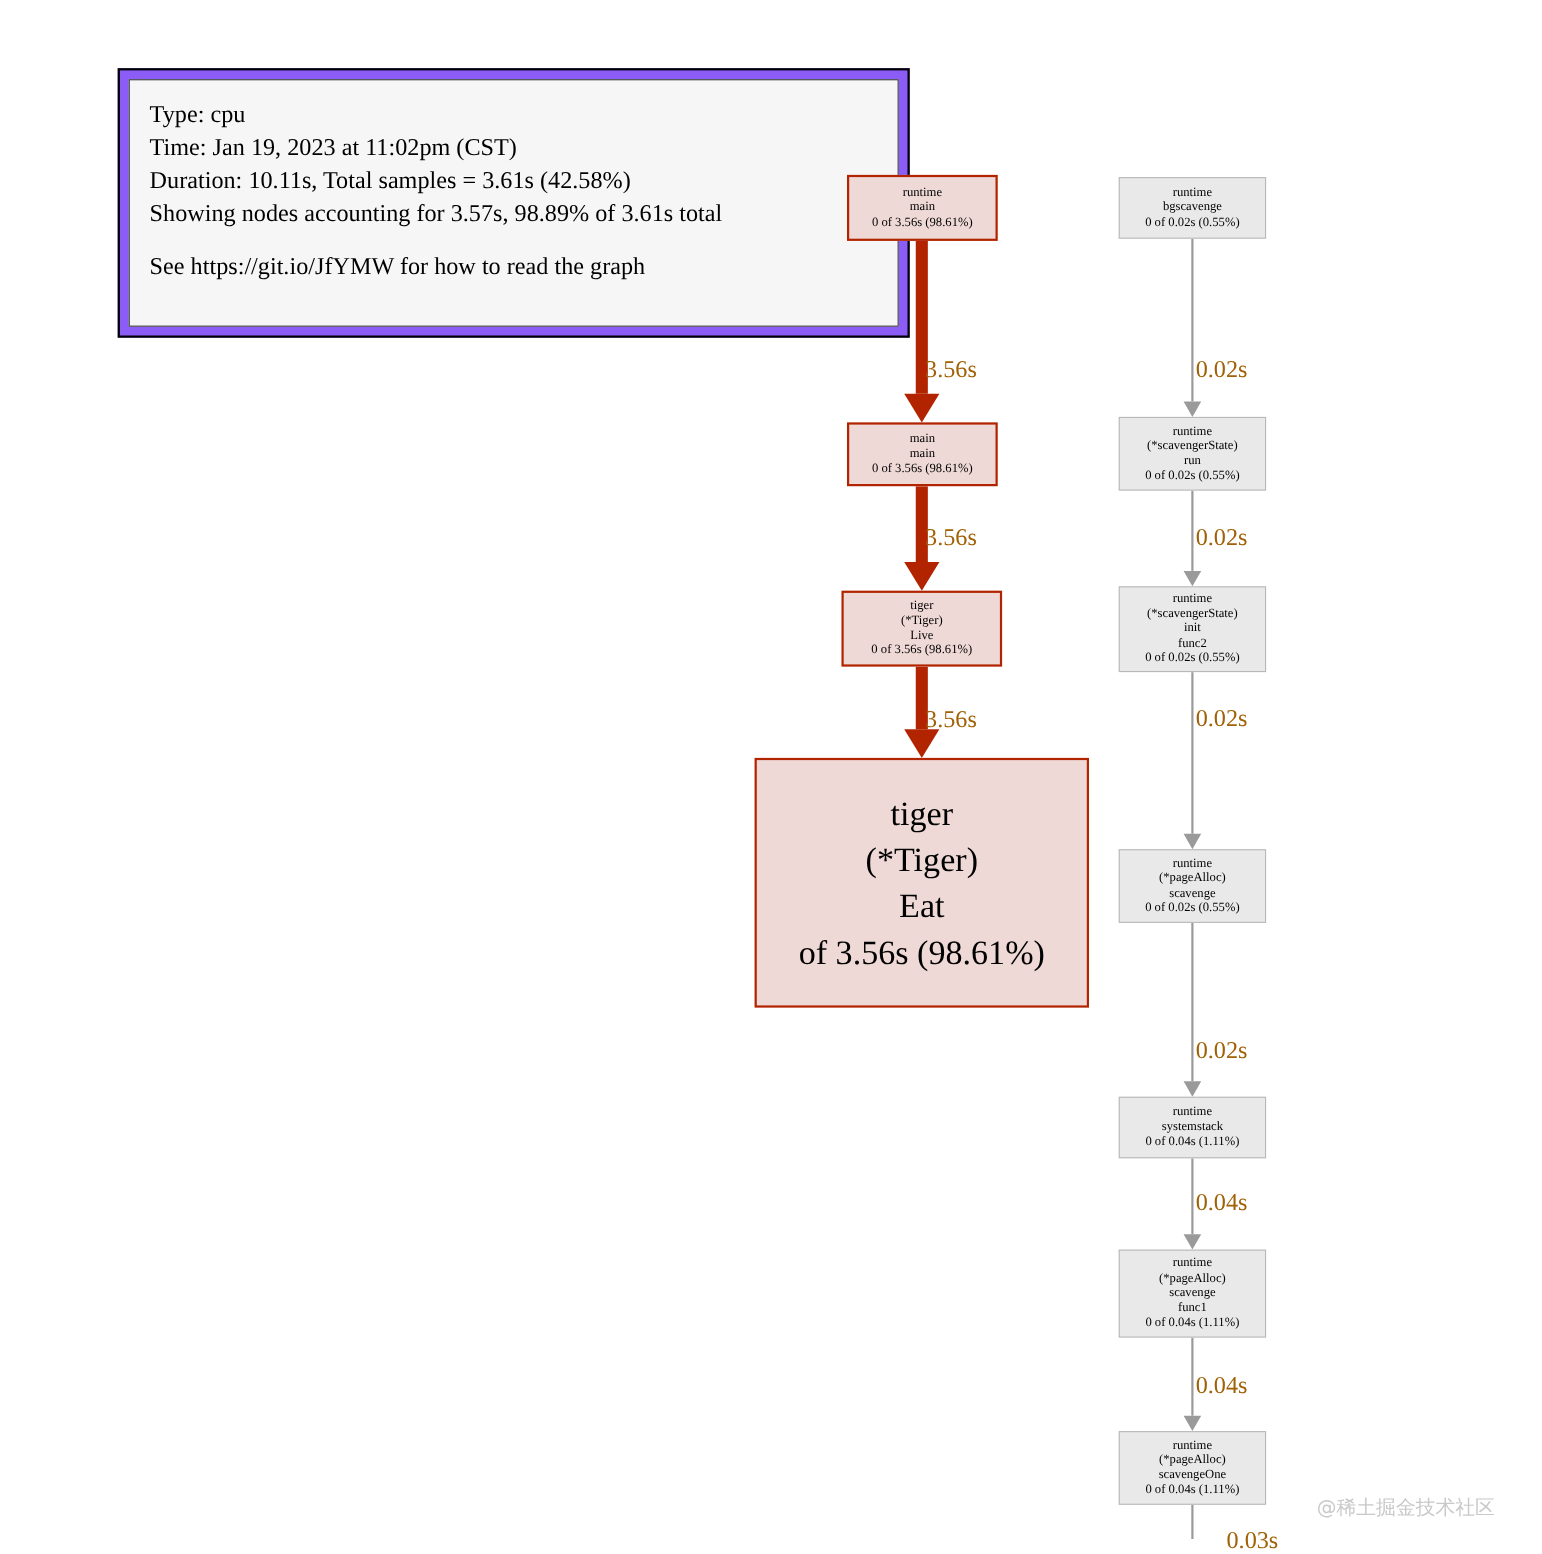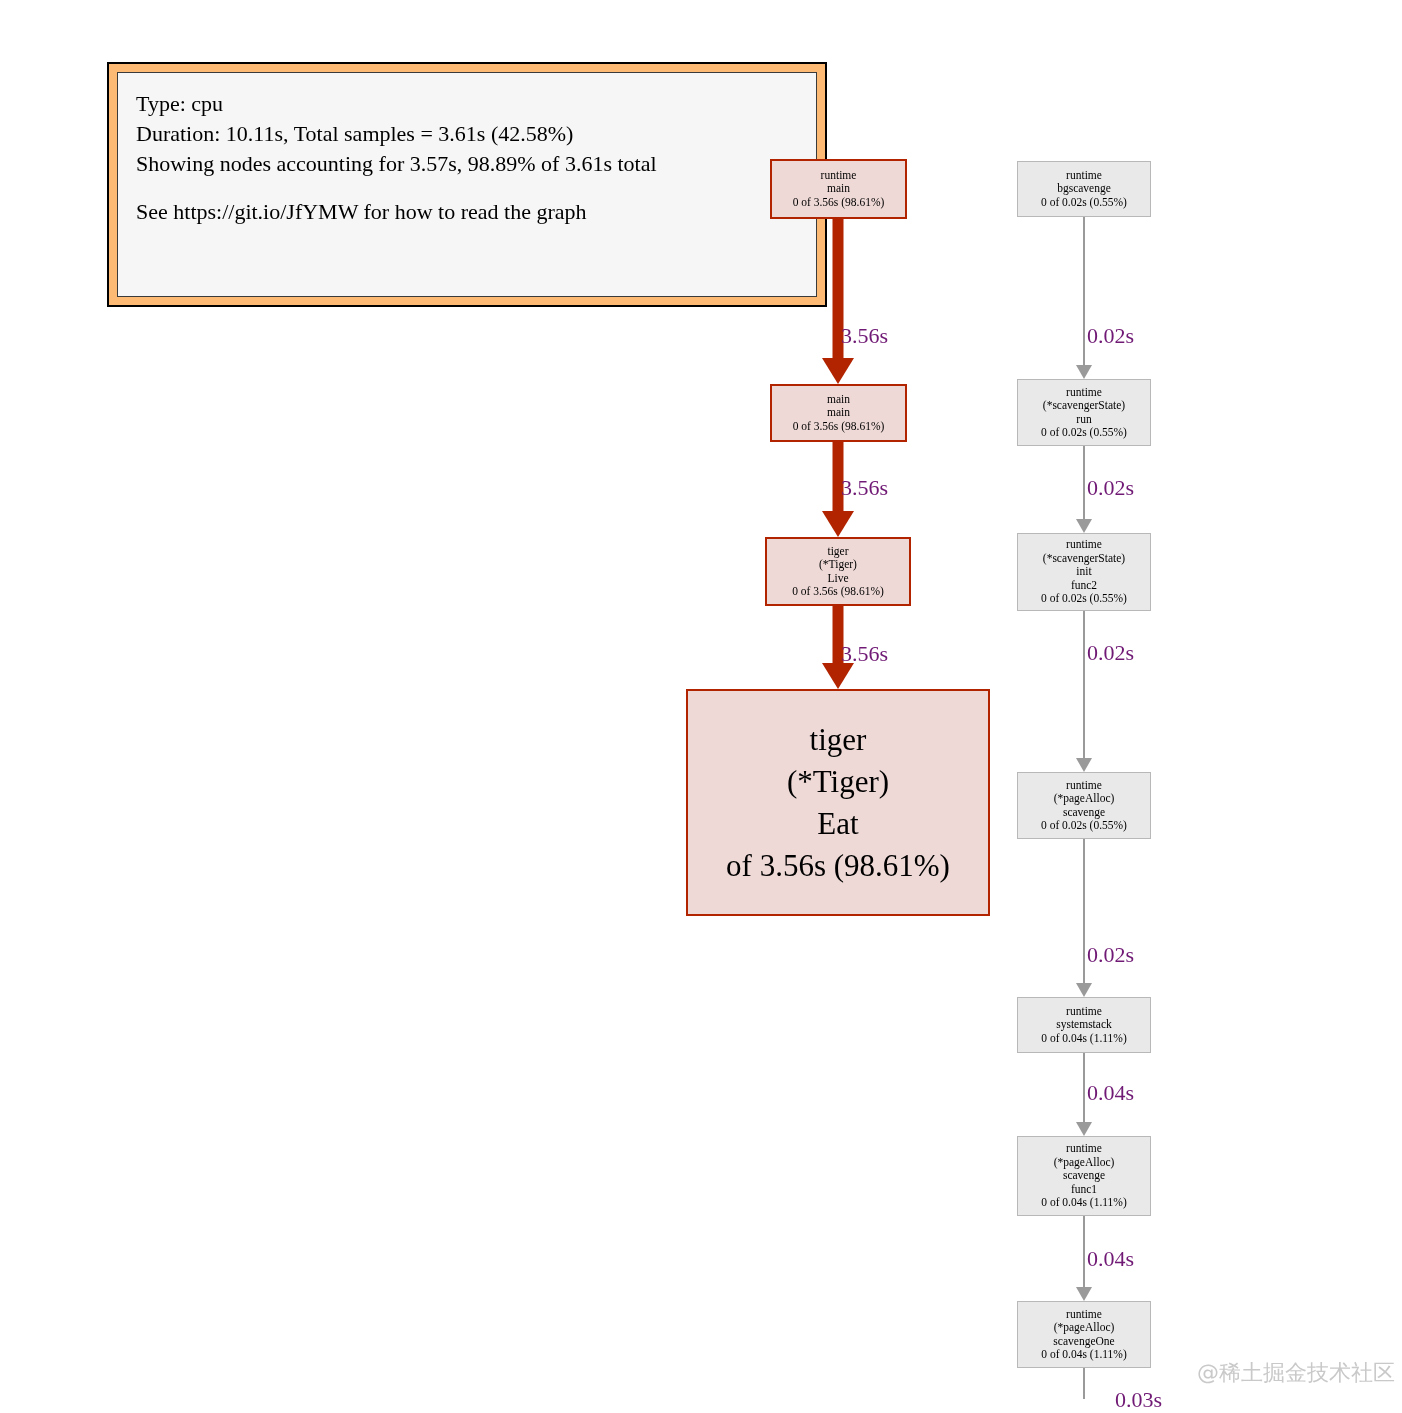--- a/index.html
+++ b/index.html
@@ -16,21 +16,21 @@
   }
 
   
   #legend-box {
     position: absolute;
     left: 107px;
     top: 62px;
     width: 720px;
     height: 245px;
     border: 2px solid #000000;
-    background: #fdba74;
+    background: #8b5cf6;
     box-sizing: border-box;
   }
   #legend-inner {
     position: absolute;
     left: 8px;
     top: 8px;
     right: 8px;
     bottom: 8px;
     border: 1px solid #3a3a3a;
     background: #f6f6f6;
@@ -83,41 +83,42 @@
   .node.small .ln.val { font-size: 11.5px; }
 
   
   .node.big .ln { font-size: 31px; line-height: 42px; }
 
   
   .edge-label {
     position: absolute;
     font-size: 22px;
     line-height: 26px;
-    color: #701a75;
+    color: #a16207;
     white-space: nowrap;
   }
 
   
   #watermark {
     position: absolute;
     left: 1197px;
     top: 1358px;
-    font-size: 22px;
+    font-size: 18px;
     color: #c9c9c9;
     font-family: "DejaVu Sans", "Liberation Sans", sans-serif;
     white-space: nowrap;
   }
 </style>
 </head>
 <body>
 
 <div id="legend-box">
   <div id="legend-inner">
     <div class="legend-line">Type: cpu</div>
+    <div class="legend-line">Time: Jan 19, 2023 at 11:02pm (CST)</div>
     <div class="legend-line">Duration: 10.11s, Total samples = 3.61s (42.58%)</div>
     <div class="legend-line">Showing nodes accounting for 3.57s, 98.89% of 3.61s total</div>
     <div class="legend-spacer"></div>
     <div class="legend-line">See https://git.io/JfYMW for how to read the graph</div>
   </div>
 </div>
 
 <svg id="graph" xmlns="http://www.w3.org/2000/svg">
   <defs>
     <marker id="arrow-hot" viewBox="0 0 12 12" refX="6" refY="6" markerWidth="5" markerHeight="5" orient="auto">

